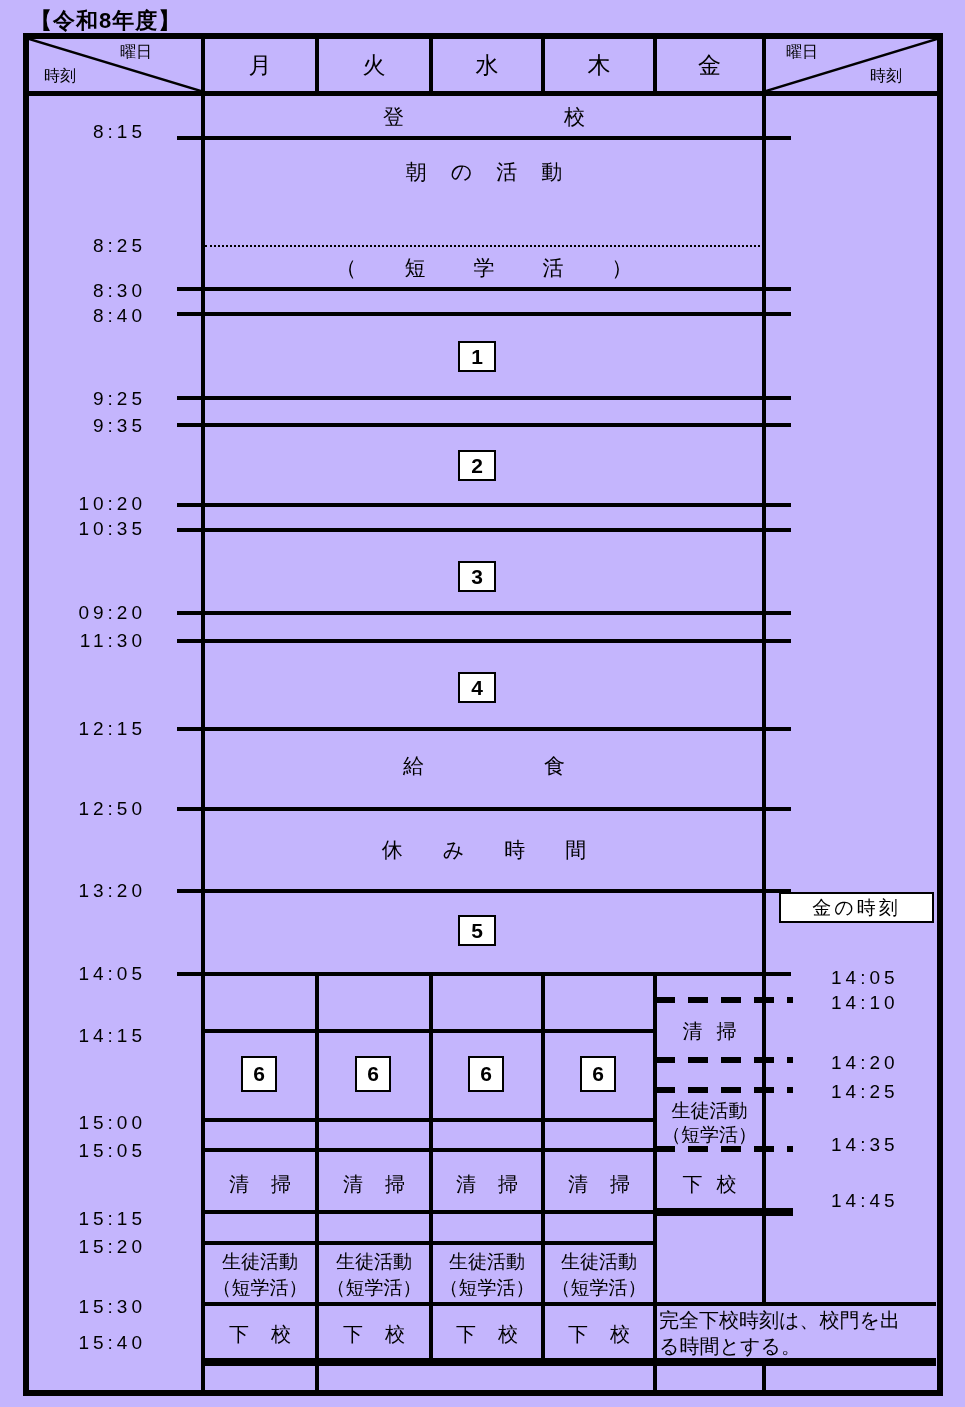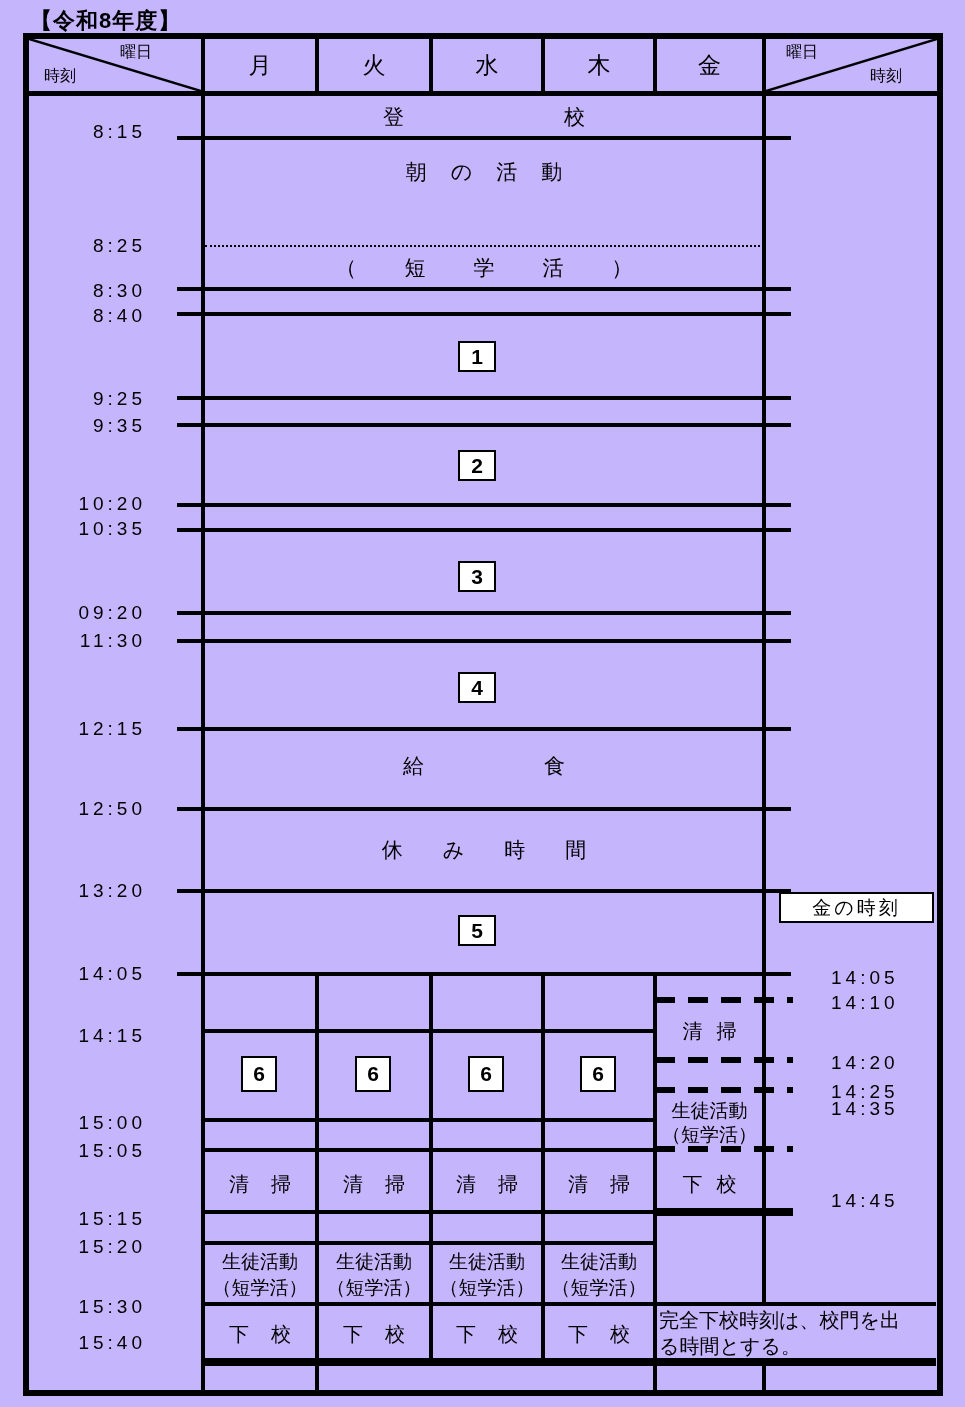--- a/index.html
+++ b/index.html
@@ -135,21 +135,21 @@
   <div class="tl" style="top:1208px;">15:15</div>
   <div class="tl" style="top:1236px;">15:20</div>
   <div class="tl" style="top:1296px;">15:30</div>
   <div class="tl" style="top:1332px;">15:40</div>
 
   <div class="fribox">金の時刻</div>
   <div class="tr" style="top:967px;">14:05</div>
   <div class="tr" style="top:992px;">14:10</div>
   <div class="tr" style="top:1052px;">14:20</div>
   <div class="tr" style="top:1081px;">14:25</div>
-  <div class="tr" style="top:1098px;">14:35</div>
+  <div class="tr" style="top:1134px;">14:35</div>
   <div class="tr" style="top:1190px;">14:45</div>
 
   <div class="t" style="left:205px;top:156px;width:558px;height:32px;">
     <span class="ls24">朝の活動</span>
     </div>
   <div class="t" style="left:205px;top:101px;width:558px;height:32px;">
     <span class="ls160">登校</span>
     </div>
   <div class="t" style="left:205px;top:252px;width:558px;height:32px;">
     <span class="ls48">（短学活）</span>

